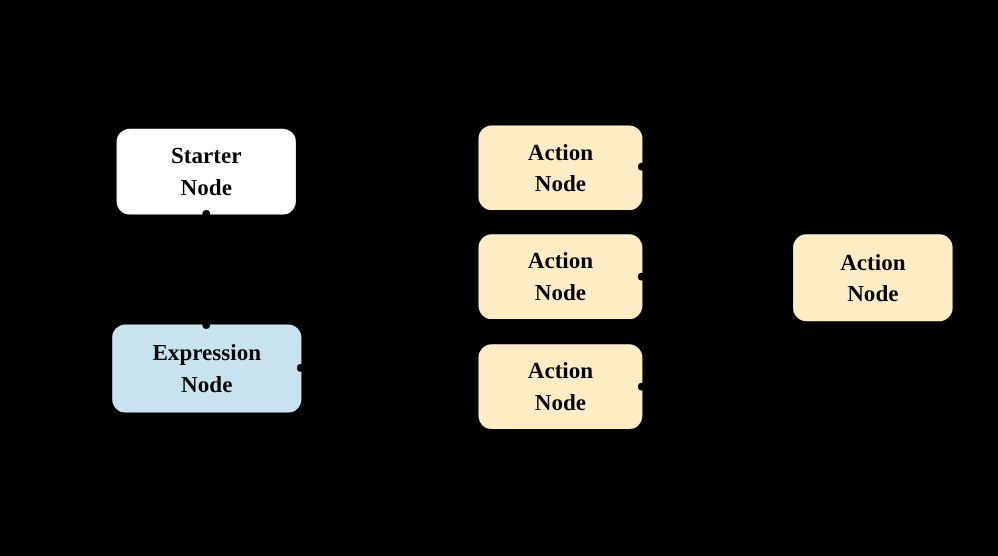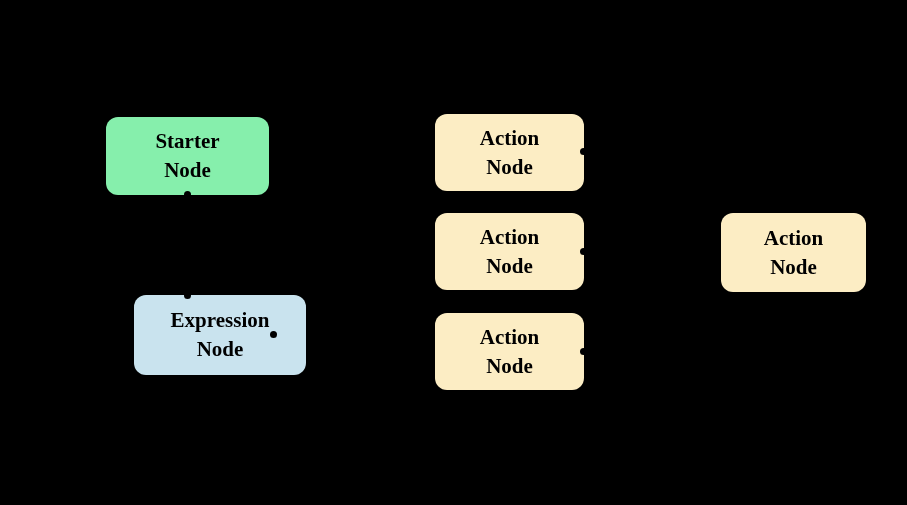--- a/index.html
+++ b/index.html
@@ -46,26 +46,26 @@
   .d-expression-right { left: 270px; top: 331px; }
   .d-action1-right    { left: 580px; top: 148px; }
   .d-action2-right    { left: 580px; top: 248px; }
   .d-action3-right    { left: 580px; top: 348px; }
 </style>
 </head>
 <body>
 
 <div class="stage">
 
-  <div class="node n-starter" style="background: #86efac;">
+  <div class="node n-starter" style="background: #ffffff;">
     <span>Starter</span>
     <span>Node</span>
   </div>
 
-  <div class="node n-expression" style="background: rgb(201, 227, 238); margin-left: 32px;">
+  <div class="node n-expression" style="background: rgb(201, 227, 238);">
     <span>Expression</span>
     <span>Node</span>
   </div>
 
   <div class="node n-action1" style="background: rgb(252, 237, 196);">
     <span>Action</span>
     <span>Node</span>
   </div>
 
   <div class="node n-action2" style="background: rgb(252, 237, 196);">

